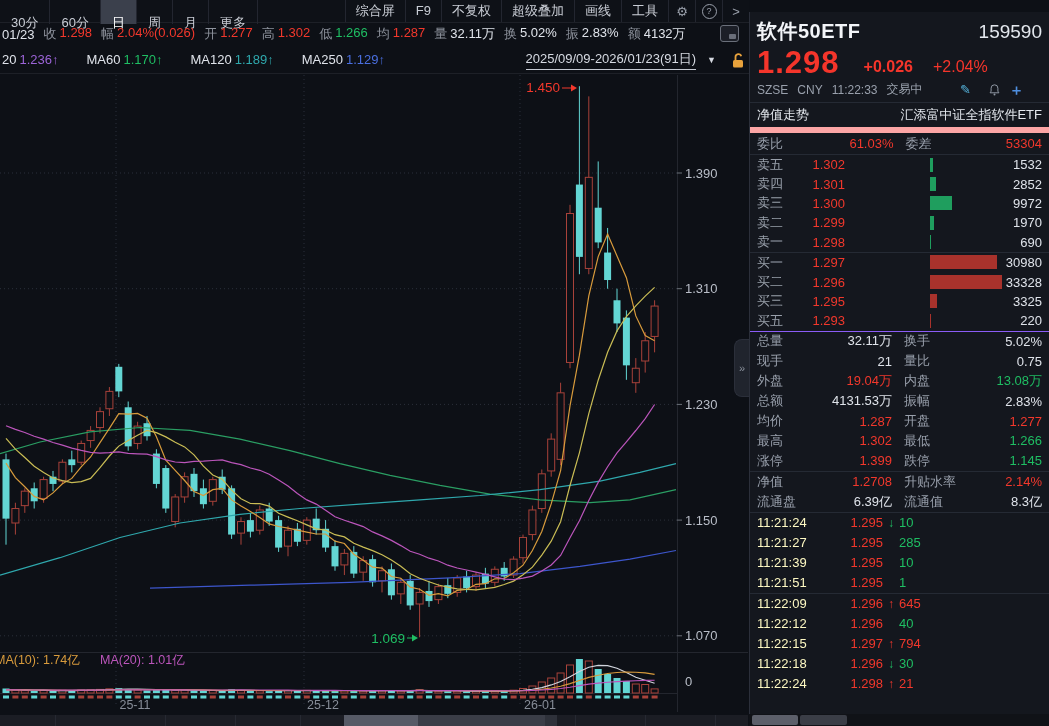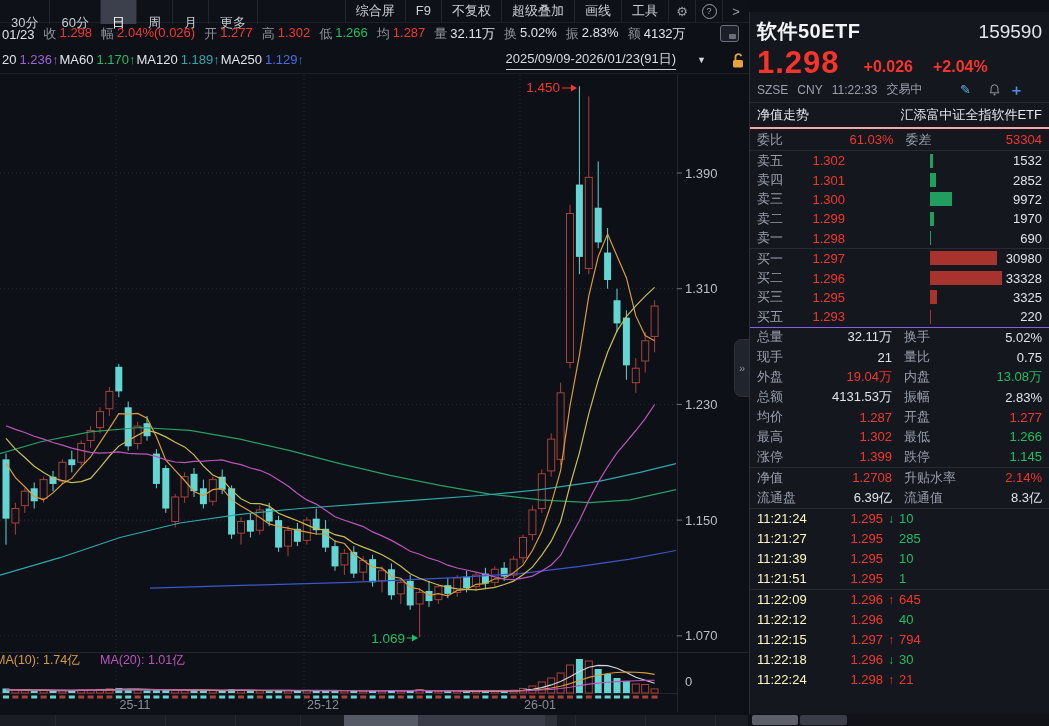--- a/index.html
+++ b/index.html
@@ -15,50 +15,50 @@
   .r1-right{margin-left:auto;display:flex}
   .tool{padding:0 10px;line-height:22px;border-left:1px solid #232630;white-space:nowrap}
   .icon-tool{display:flex;align-items:center;justify-content:center;width:26px;border-left:1px solid #232630;color:#9aa0ab}
   .help-circle{width:13px;height:13px;border:1px solid #9aa0ab;border-radius:50%;font-size:9px;
                display:flex;align-items:center;justify-content:center;color:#9aa0ab}
   .r2{position:absolute;left:0;top:22px;width:749px;height:24px;display:flex;align-items:center;
       gap:9px;padding-left:2px;font-size:13px;white-space:nowrap;overflow:hidden}
   .pair{display:flex;gap:3px}
   .r3{position:absolute;left:0;top:46px;width:749px;height:28px;display:flex;align-items:center;
       gap:12px;padding-left:2px;font-size:13px;white-space:nowrap;border-bottom:1px solid #1d2027;box-sizing:border-box}
-  .r3-right{margin-left:auto;display:flex;align-items:center;gap:21px;padding-right:4px}
+  .r3-right{margin-left:auto;display:flex;align-items:center;gap:11px;padding-right:4px}
   .range{color:#d6dae2;border-bottom:1px solid #c5cad3;padding-bottom:1px}
   .caret{color:#d6dae2;font-size:9px}
   .pip{position:absolute;left:720px;top:25px;width:17px;height:15px;border:1px solid #6a6f7a;
        border-radius:3px;background:#1c1f27;z-index:5}
   .pip > div{position:absolute;right:2px;bottom:2px;width:7px;height:5px;background:#6a6f7a;border-radius:1px}
   
   #chart-wrap{position:absolute;left:0;top:75px;width:749px;height:651px}
   
   .collapse{position:absolute;left:734px;top:339px;width:15px;height:58px;background:#20242d;
             border:1px solid #2b2f3a;border-right:none;border-radius:8px 0 0 8px;color:#8a909b;
             display:flex;align-items:center;justify-content:center;font-size:11px;z-index:6;box-sizing:border-box}
   
   .panel{position:absolute;left:749px;top:12px;width:300px;height:726px;background:#14171e;
          border-left:1px solid #2b2f3a;box-sizing:border-box;color:#dfe3ea}
   .p-name-row{display:flex;justify-content:space-between;align-items:baseline;padding:6px 7px 0}
   .p-name{font-size:20px;font-weight:bold;color:#f3f5f9;letter-spacing:.5px}
   .p-code{font-size:19px;color:#e4e8ee}
   .p-price-row{display:flex;align-items:flex-end;padding:0 7px;height:33px}
   .p-price{font-size:31px;font-weight:bold;color:#f5352b;line-height:31px;letter-spacing:1px}
   .p-chg{font-size:16px;font-weight:bold;color:#f5352b;margin-left:24px;line-height:22px}
-  .p-pct{font-size:16px;font-weight:bold;color:#f5352b;margin-left:20px;line-height:22px}
+  .p-pct{font-size:16px;font-weight:normal;color:#f5352b;margin-left:20px;line-height:22px}
   .p-sub{display:flex;align-items:center;padding:3px 7px 4px;font-size:12px;color:#99a0ac;
          border-bottom:1px solid #252a34}
   .p-sub span{margin-right:9px}
   .p-sub-icons{margin-left:auto;display:flex;align-items:center;gap:8px;margin-right:0}
   .pencil{color:#55b4dd;font-size:13px}
   .plusico{color:#4f8fe0;font-size:15px;font-weight:bold;line-height:13px}
   .p-nav{display:flex;justify-content:space-between;padding:3px 7px;font-size:13px;color:#e4e8ee;
-         border-bottom:2px solid #fca5a5}
+         border-bottom:6px solid #fca5a5}
   .p-wb{display:flex;align-items:center;height:21px;padding:0 7px;font-size:13px;border-bottom:1px solid #252a34}
   .wb-l{color:#99a0ac}.wb-v1{flex:1;text-align:right;padding-right:12px}
   .wb-l2{color:#99a0ac}.wb-v2{flex:1;text-align:right}
   .ob-row{display:flex;align-items:center;height:19.4px;padding:0 7px;font-size:13px;position:relative}
   .ob-label{color:#99a0ab;width:36px}
   .ob-price{color:#f2382c;width:52px;text-align:right}
   .ob-barwrap{position:absolute;left:180px;top:2.5px;height:14px;width:76px}
   .ob-bar{position:absolute;left:0;top:0;height:14px}
   .ob-vol{margin-left:auto;color:#dfe3ea;text-align:right;position:relative;z-index:2}
   #bids{border-top:1px solid #252a34}
@@ -147,21 +147,21 @@
       <span class="pair">
         <span class="c-gray">额</span>
         <span class="c-white">4132万</span>
       </span>
     </span>
 </div>
 <div class="pip">
     <div></div>
   </div>
 <div class="r3">
-  <span id="r3-items" style="display:flex;gap:1px">
+  <span id="r3-items" style="display:flex;gap:28px">
       <span class="pair">
         <span class="c-white">20</span>
         <span class="c-purple">1.236↑</span>
       </span>
       <span class="pair">
         <span class="c-white">MA60</span>
         <span class="c-green">1.170↑</span>
       </span>
       <span class="pair">
         <span class="c-white">MA120</span>

